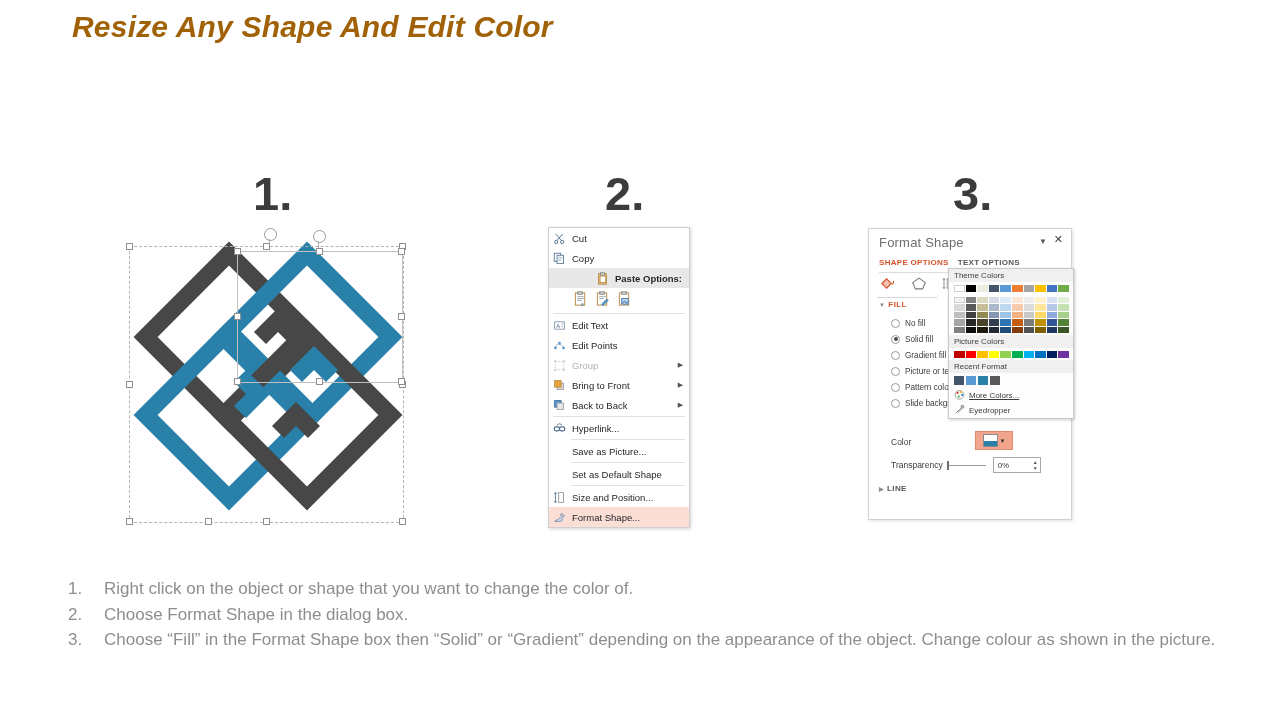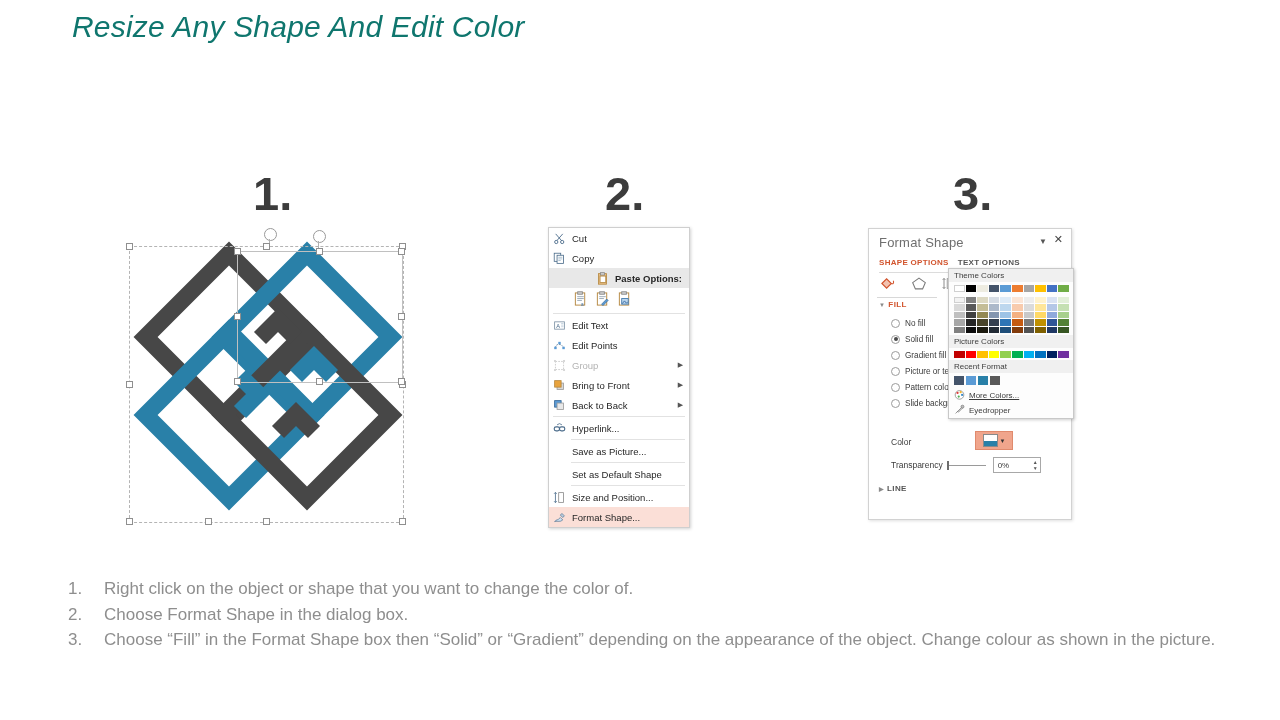--- a/index.html
+++ b/index.html
@@ -6,22 +6,22 @@
   body{
     width:1280px;height:720px;background:#ffffff;
     font-family:"Liberation Sans", sans-serif;
     position:relative;overflow:hidden;
   }
   .slide{position:absolute;inset:0;background:#fff;}
 
   
   .title{
     position:absolute;left:72px;top:10px;
-    font-size:30px;font-style:italic;font-weight:normal;
-    color:#0f766e;letter-spacing:.2px;white-space:nowrap;
+    font-size:30px;font-style:italic;font-weight:bold;
+    color:#a16207;letter-spacing:.2px;white-space:nowrap;
   }
   .subtitle{
     position:absolute;left:72px;top:80px;width:1142px;
     font-size:19.5px;color:#9a9a9a;line-height:31px;
     text-align:justify;
   }
 
   
   .stepnum{
     position:absolute;font-size:47px;font-weight:bold;color:#3c3c3c;

